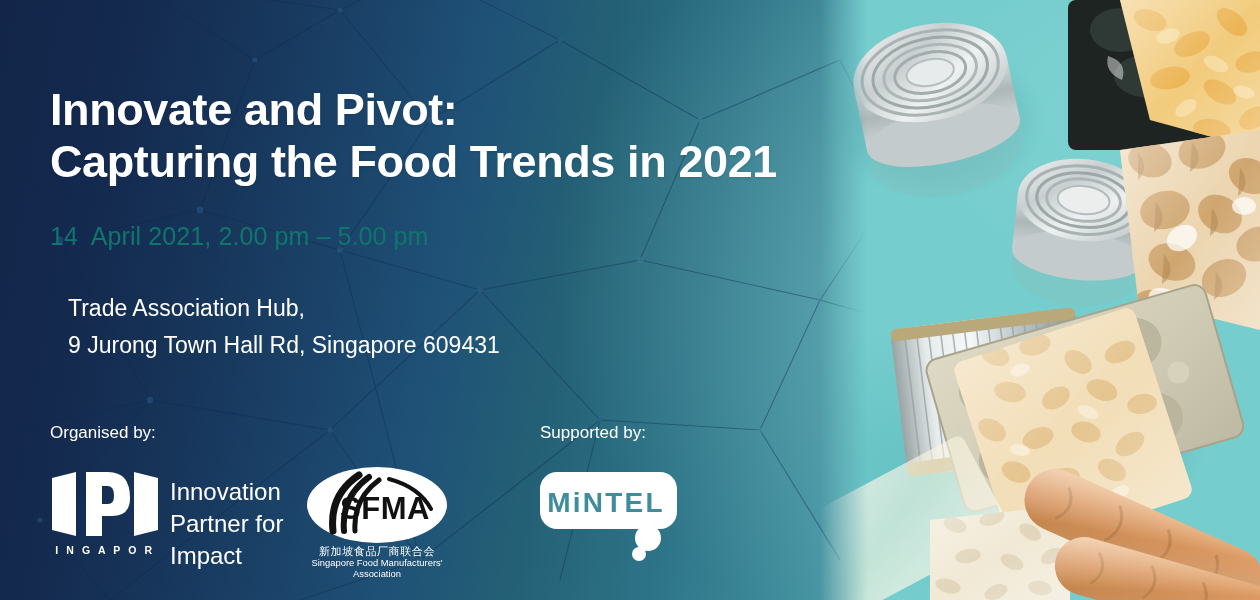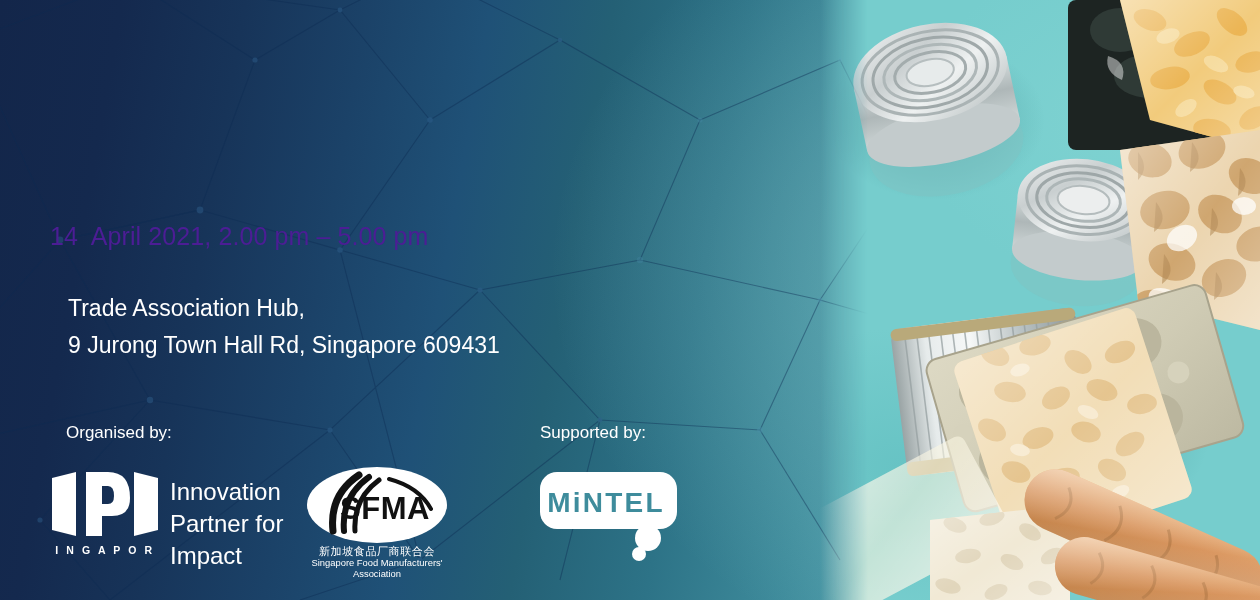--- a/index.html
+++ b/index.html
@@ -83,21 +83,21 @@
     font-weight: bold;
     line-height: 1.15;
     letter-spacing: -0.4px;
     white-space: pre-line;
     text-shadow: 0 1px 3px rgba(0,0,0,0.13);
   }
   .datetime {
     position: absolute;
     top: 222px;
     left: 0;
-    color: #4c1d95;
+    color: #0f766e;
     font-size: 25px;
     font-weight: normal;
     letter-spacing: 0.1px;
     white-space: pre;
   }
   .venue {
     position: absolute;
     top: 290px;
     left: 18px;
     color: #ffffff;
@@ -107,21 +107,21 @@
     white-space: pre-line;
   }
 
   
   .credit-label {
     position: absolute;
     color: #ffffff;
     font-size: 17px;
     font-weight: normal;
   }
-  .credit-org   { left: 66px;  top: 423px; }
+  .credit-org   { left: 50px;  top: 423px; }
   .credit-supp  { left: 540px; top: 423px; text-align: center; }
 
   
   .ipi-logo {
     position: absolute;
     left: 50px;
     top: 470px;
     width: 110px;
     height: 88px;
   }
@@ -491,20 +491,22 @@
             <path d="M380 568 q15 17 0 32"></path>
             <path d="M432 572 q13 15 0 28"></path>
           </g>
           <rect x="232" y="556" width="250" height="58" rx="29" fill="url(#bagG)"></rect>
         </g>
       </g>
     </svg>
   </div>
 
   <div class="content">
+    <div class="title">Innovate and Pivot:
+Capturing the Food Trends in 2021</div>
     <div class="datetime">14  April 2021, 2.00 pm – 5.00 pm</div>
     <div class="venue">Trade Association Hub,
 9 Jurong Town Hall Rd, Singapore 609431</div>
   </div>
 
   <div class="credit-label credit-org">Organised by:</div>
   <div class="credit-label credit-supp">Supported by:</div>
 
   <svg class="ipi-logo" viewBox="0 0 110 88">
     <g fill="#ffffff">

